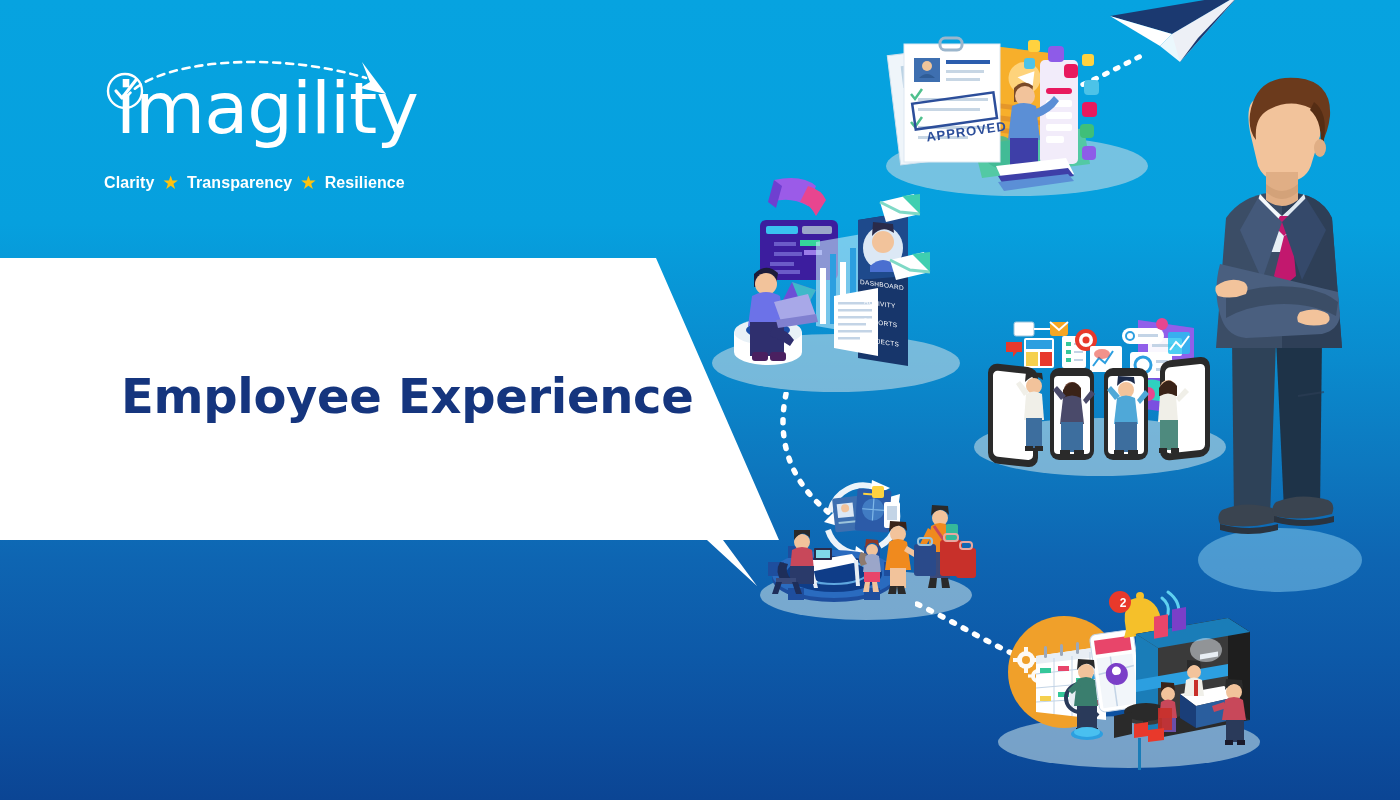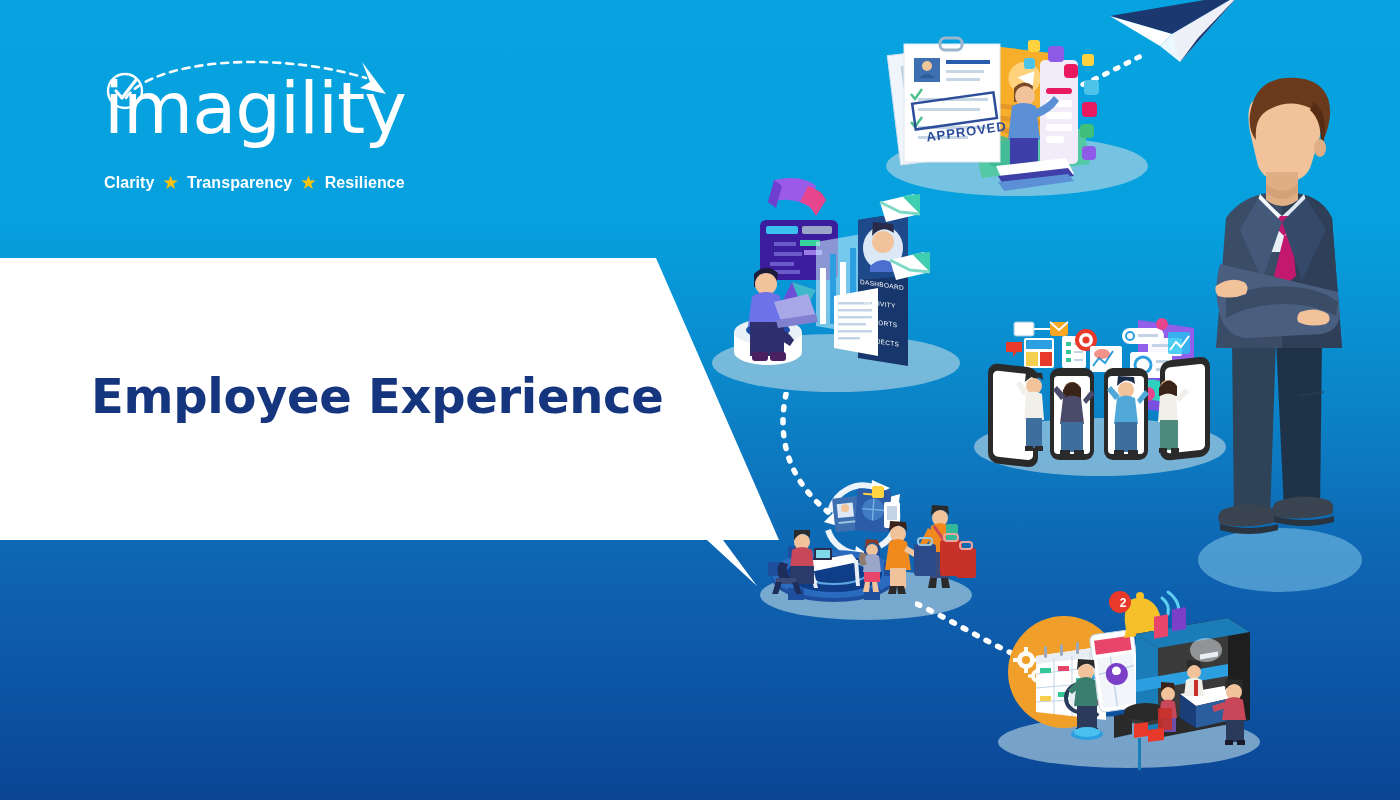--- a/index.html
+++ b/index.html
@@ -26,21 +26,21 @@
       #0B4594 100%);
     overflow:hidden;
   }
 
   
   #logo-block { position:absolute; left:104px; top:62px; width:400px; }
 
   .logo-mark { position:relative; width:290px; height:100px; }
 
   .logo-word {
-    position:absolute; left:0; top:10px;
+    position:absolute; left:12px; top:10px;
     font-family:"DejaVu Sans", sans-serif;
     font-size:72px; font-weight:400; letter-spacing:-1px;
     color:#FFFFFF; line-height:1;
   }
   .logo-arc { position:absolute; left:0; top:-8px; pointer-events:none; }
   .logo-check { position:absolute; left:0px; top:8px; }
 
   .tagline {
     margin-top:12px;
     display:flex; align-items:center; gap:9px;
@@ -48,21 +48,21 @@
     letter-spacing:.1px;
   }
   .star { color:#FFC20E; font-size:16px; line-height:1; }
 
   
   #banner {
     position:absolute; left:0; top:0; width:800px; height:600px;
     pointer-events:none;
   }
   #banner-title {
-    position:absolute; left:91px; top:368px;
+    position:absolute; left:121px; top:368px;
     font-family:"DejaVu Sans", sans-serif;
     font-size:48px; font-weight:bold;
     color:#15357E; letter-spacing:-.3px;
     white-space:nowrap;
   }
 
   
   .illo { position:absolute; }
   .platter {
     position:absolute; border-radius:50%;

